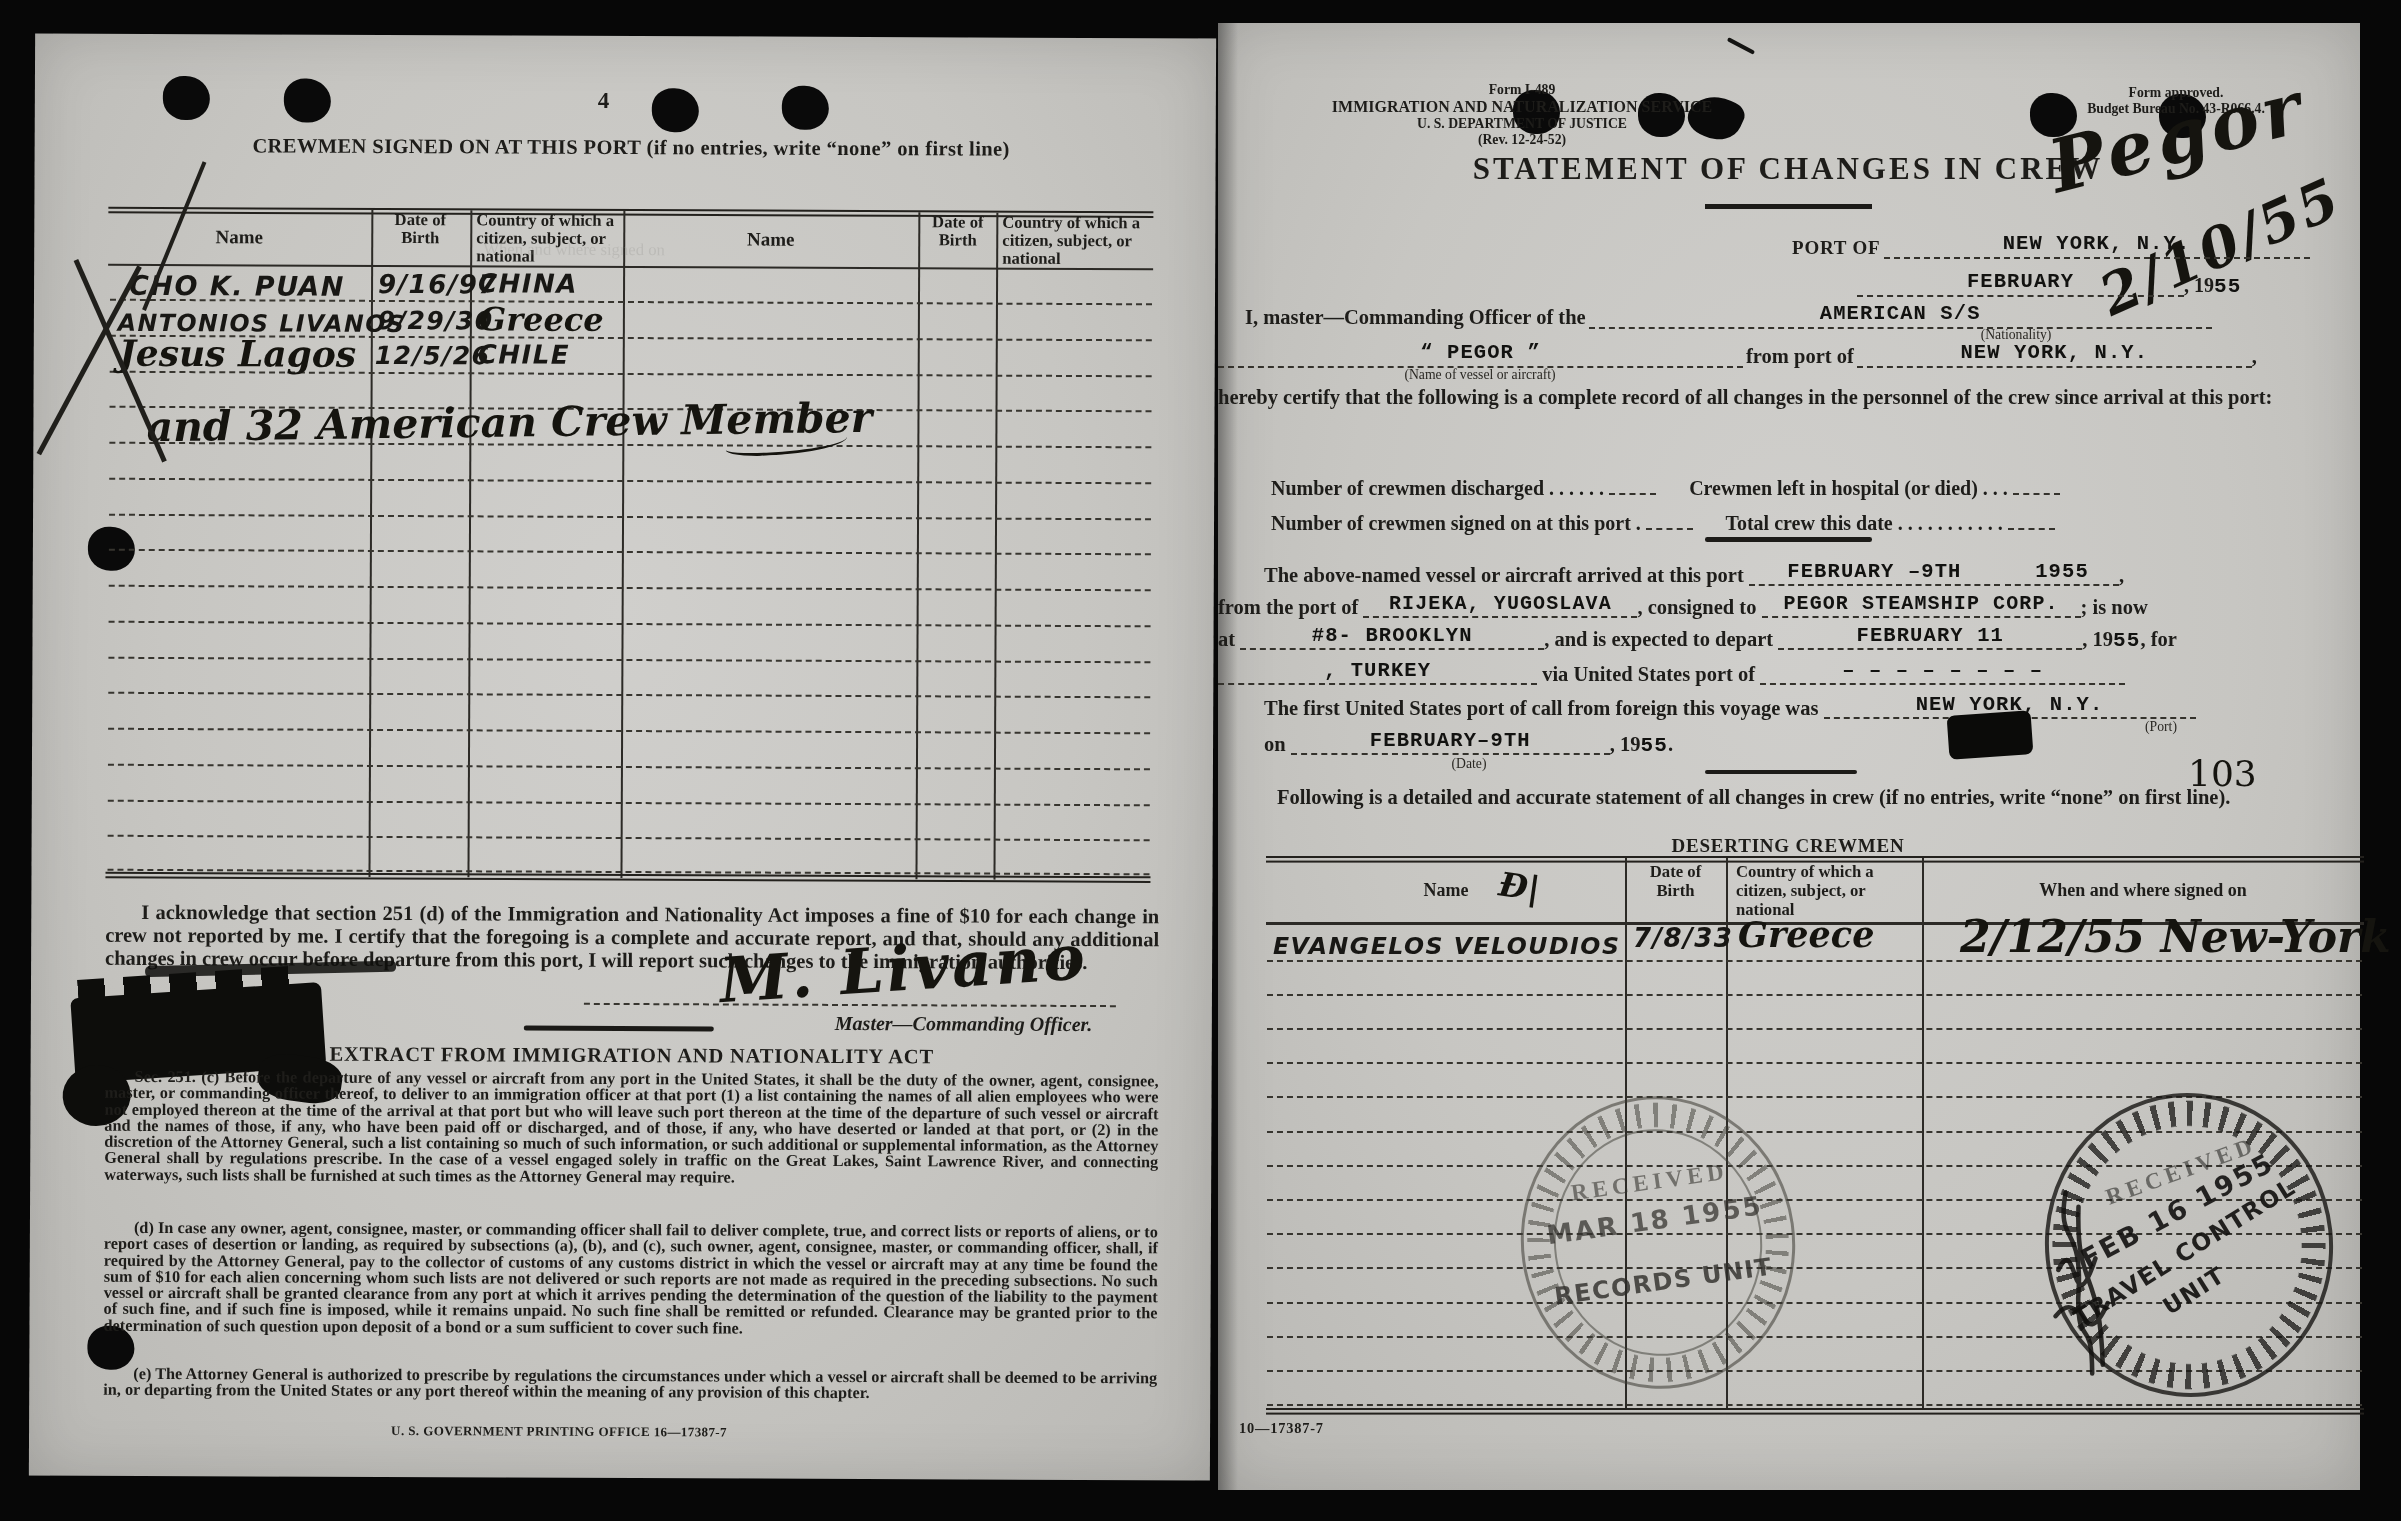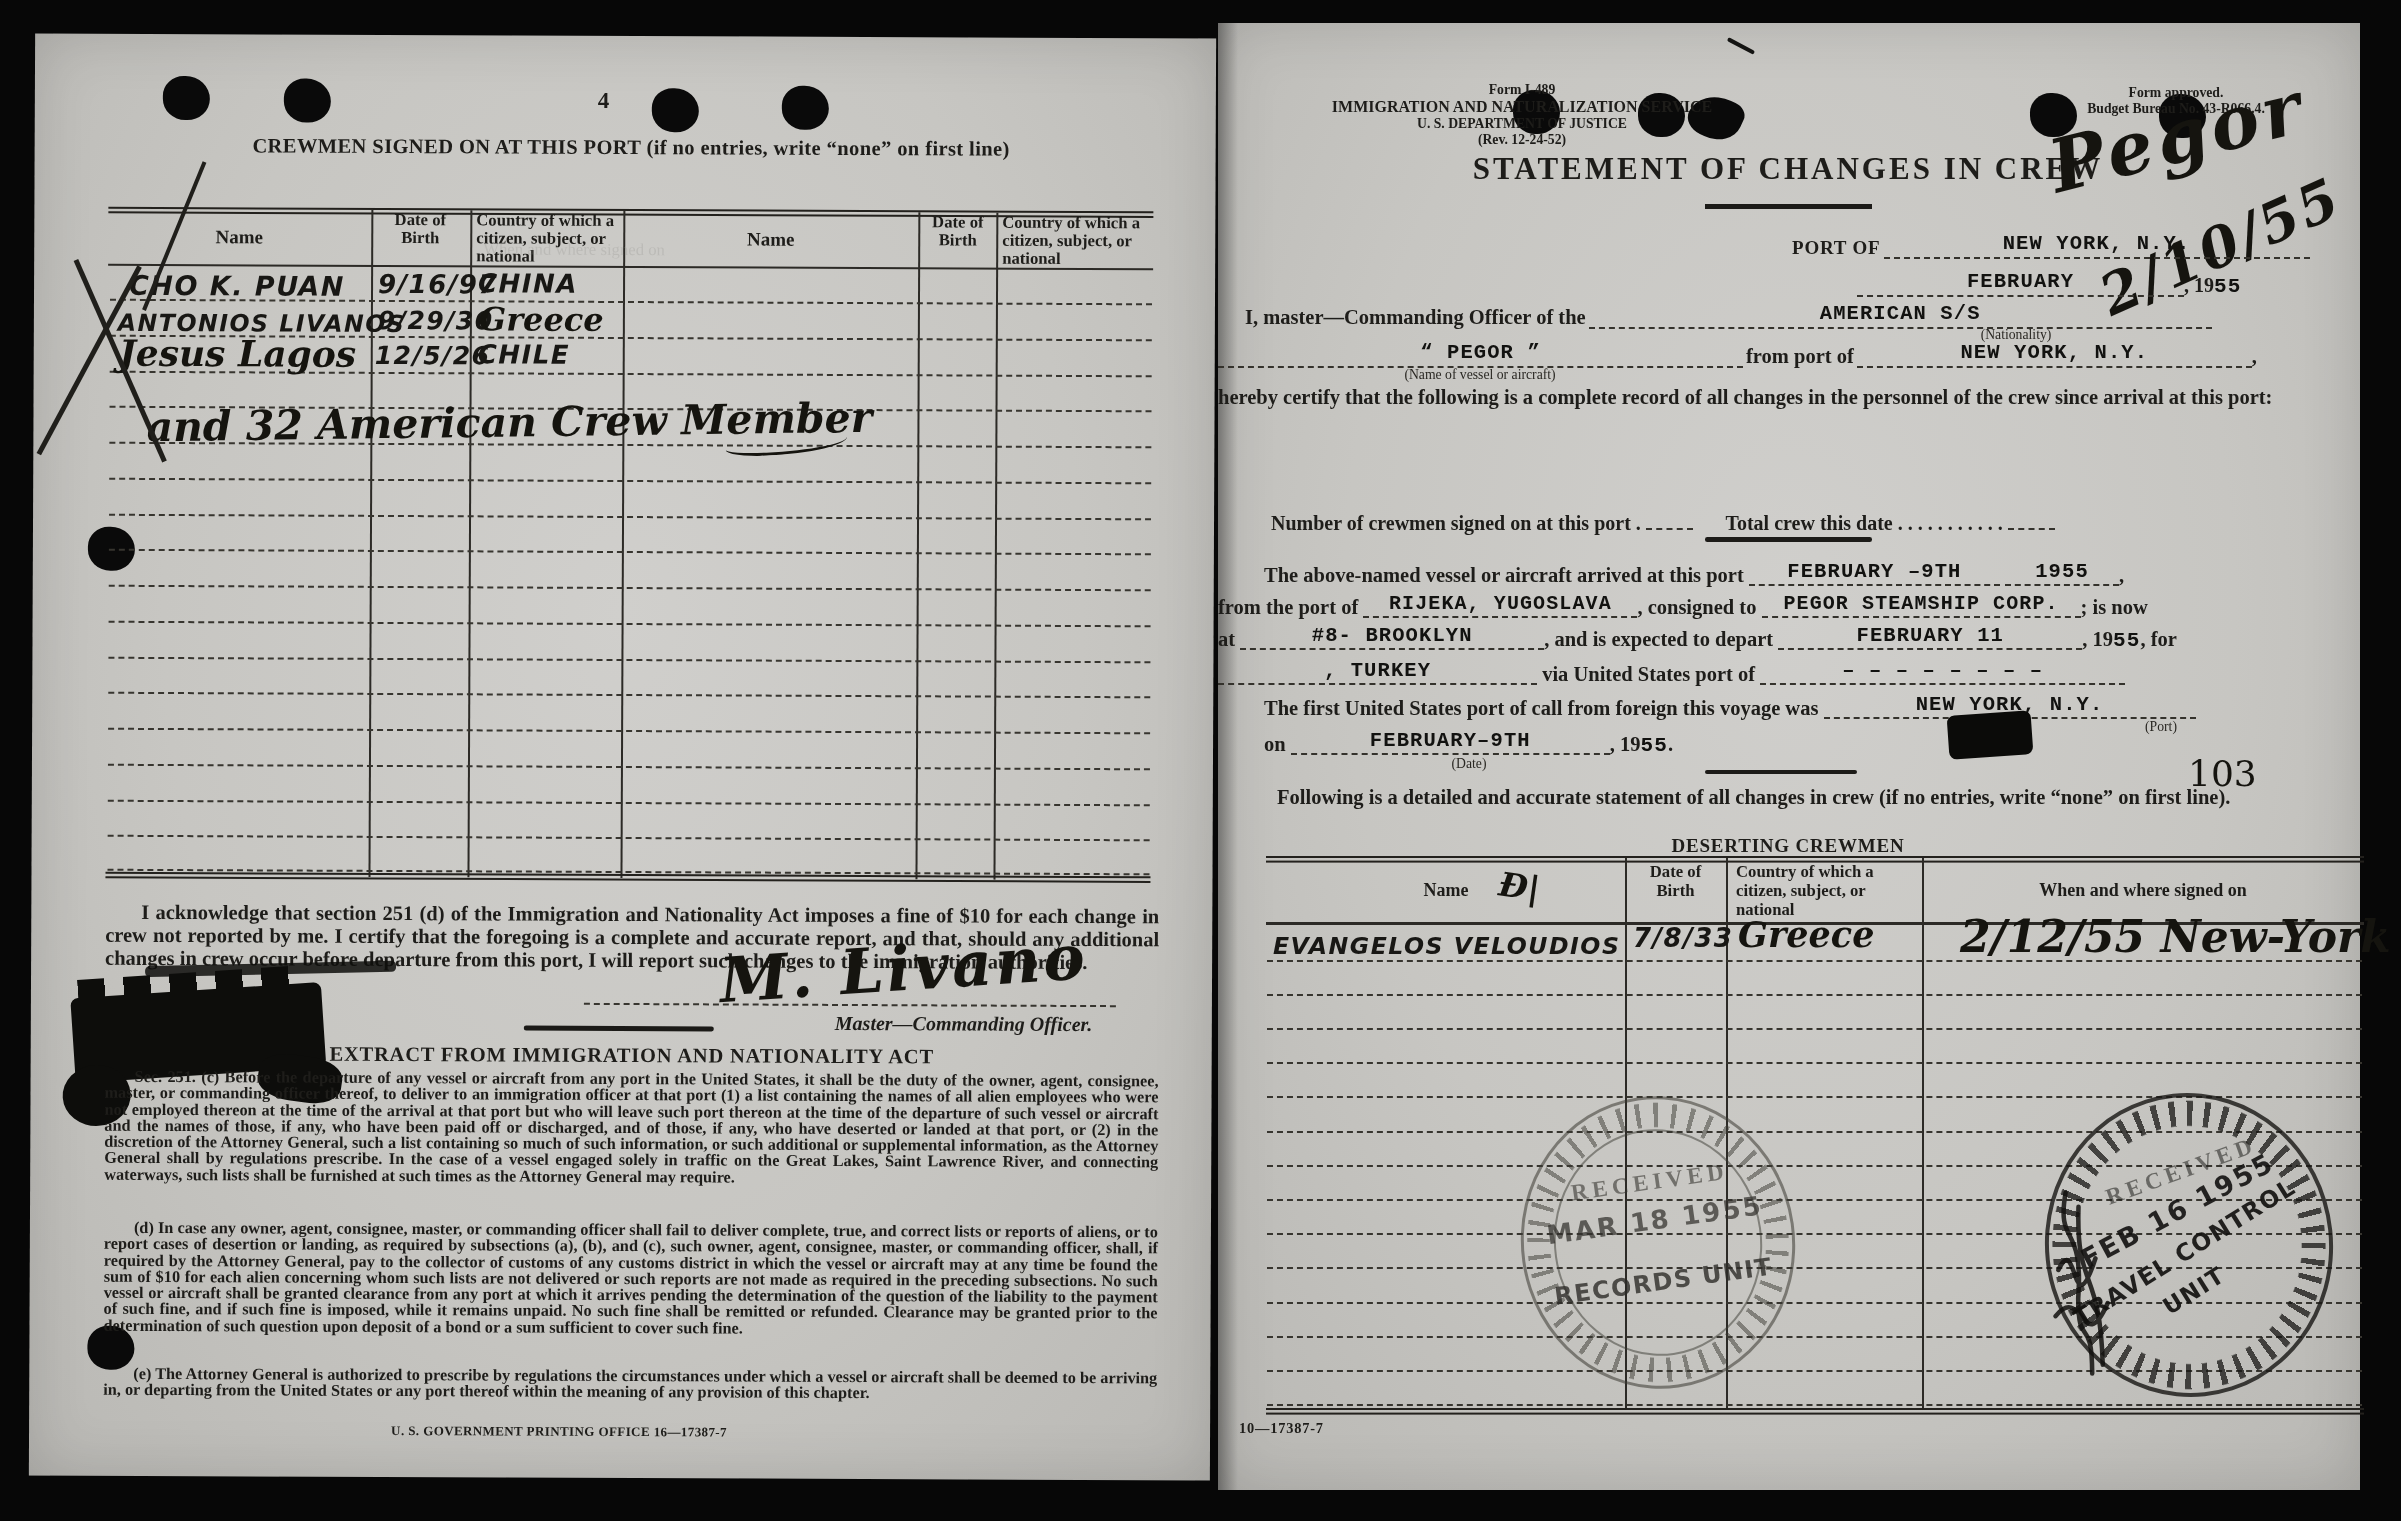--- a/index.html
+++ b/index.html
@@ -173,20 +173,27 @@
 
     <div class="abs" style="left:0px;top:322px;width:1125px;">
       <span class="blank" style="width:525px;text-align:center;"><span class="typed" style="font-size:20.5px;position:relative;top:-4.6px;">“ PEGOR ”</span></span>
       <span class="b" style="font-size:20.5px;">from port of</span>
       <span class="blank" style="width:395px;text-align:center;"><span class="typed" style="font-size:20.5px;position:relative;top:-4.6px;">NEW YORK, N.Y.</span></span><span class="b" style="font-size:20.5px;">,</span>
     </div>
     <div class="abs ctr cap" style="left:91px;top:344px;width:342px;">(Name of vessel or aircraft)</div>
 
     <div class="abs b" style="left:0px;top:362px;width:1117px;font-size:20.5px;line-height:24px;">hereby certify that the following is a complete record of all changes in the personnel of the crew since arrival at this port:</div>
 
+    <div class="abs" style="left:53px;top:450px;width:1064px;font-size:20px;font-weight:bold;">
+      <span class="leader">Number of crewmen discharged . . . . . .</span>
+      <span class="blank" style="width:47px;"></span>
+      <span style="display:inline-block;width:23px;"></span>
+      <span class="leader">Crewmen left in hospital (or died) . . .</span>
+      <span class="blank" style="width:47px;"></span>
+    </div>
     <div class="abs" style="left:53px;top:485px;width:1064px;font-size:20px;font-weight:bold;">
       <span class="leader">Number of crewmen signed on at this port .</span>
       <span class="blank" style="width:47px;"></span>
       <span style="display:inline-block;width:23px;"></span>
       <span class="leader">Total crew this date . . . . . . . . . . .</span>
       <span class="blank" style="width:47px;"></span>
     </div>
 
     <div class="abs" style="left:487px;top:514px;width:167px;height:4.6px;background:#1c1b18;border-radius:2.3px;"></div>
 

